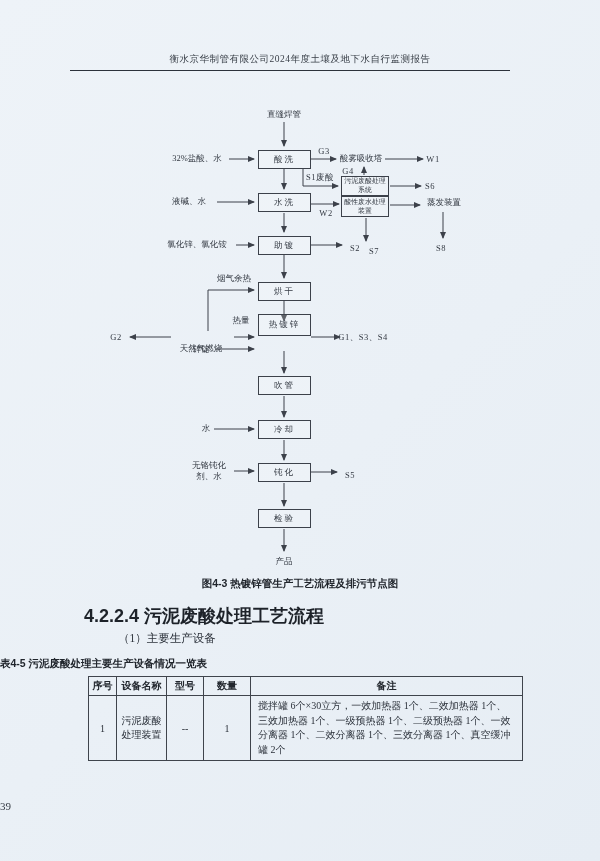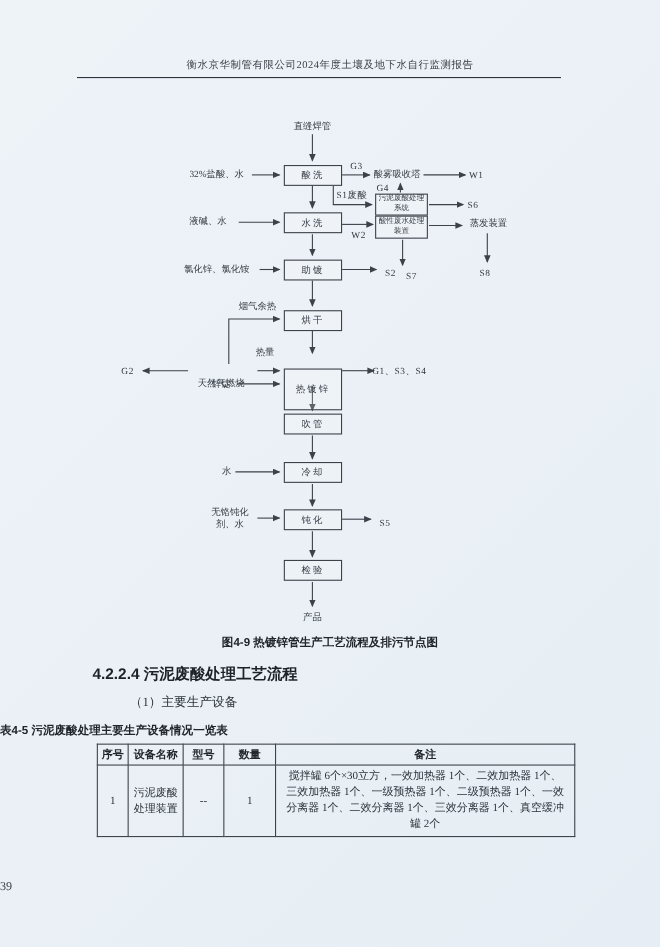--- a/index.html
+++ b/index.html
@@ -47,21 +47,21 @@
     width:44px; text-align:center; font-size:8.5px; line-height:11px;
   }
   
   .fig-caption {
     position:absolute; top:577px; left:0; width:100%; text-align:center;
     font-weight:bold; font-size:10.5px; color:#20252c;
     font-family:"Liberation Sans","DejaVu Sans",sans-serif;
   }
   .sec-heading {
     position:absolute; top:604px; left:84px;
-    font-weight:bold; font-size:14px; color:#1d2229;
+    font-weight:bold; font-size:18px; color:#1d2229;
     font-family:"Liberation Sans","DejaVu Sans",sans-serif;
   }
   .sub-heading {
     position:absolute; top:631px; left:118px;
     font-size:11.5px; color:#2c323b;
   }
   .table-caption {
     position:absolute; top:657px; left:0; width:100%; text-align:left;
     font-weight:bold; font-size:10.5px; color:#20252c;
     font-family:"Liberation Sans","DejaVu Sans",sans-serif;
@@ -75,21 +75,21 @@
   .equip-table th, .equip-table td {
     border:1px solid #3f444c; text-align:center; vertical-align:middle;
     padding:2px 3px; box-sizing:border-box;
   }
   .equip-table th {
     font-weight:bold; height:18px; font-size:10px; color:#22272e;
     font-family:"Liberation Sans","DejaVu Sans",sans-serif;
   }
   .equip-table td { height:58px; }
   .equip-table td.remark {
-    text-align:center; padding:3px 7px; line-height:14.5px; font-size:10px;
+    text-align:left; padding:3px 7px; line-height:14.5px; font-size:10px;
   }
   .col-no{width:28px}.col-name{width:50px}.col-model{width:37px}.col-qty{width:47px}
   .page-num {
     position:absolute; top:800px; left:0; width:100%; text-align:left;
     font-size:11px; color:#3a4049;
   }
 </style>
 </head>
 <body>
 
@@ -137,21 +137,21 @@
         <line x1="311" y1="472" x2="337" y2="472" marker-end="url(#ah)"></line>
         <line x1="284" y1="483" x2="284" y2="506" marker-end="url(#ah)"></line>
         <line x1="284" y1="529" x2="284" y2="551" marker-end="url(#ah)"></line>
       </g>
     </svg>
 
     <div class="pbox" style="top:150px">酸洗</div>
     <div class="pbox" style="top:193px">水洗</div>
     <div class="pbox" style="top:236px">助镀</div>
     <div class="pbox" style="top:282px">烘干</div>
-    <div class="pbox" style="top:335px;height:38px">热镀锌</div>
+    <div class="pbox" style="top:314px;height:22px">热镀锌</div>
     <div class="pbox" style="top:376px">吹管</div>
     <div class="pbox" style="top:420px">冷却</div>
     <div class="pbox" style="top:463px">钝化</div>
     <div class="pbox" style="top:509px">检验</div>
 
     <div class="sbox" style="top:176px;height:20px">污泥废酸处理系统</div>
     <div class="sbox" style="top:196px;height:21px">酸性废水处理装置</div>
 
     <div class="fl" style="left:284px;top:115px">直缝焊管</div>
     <div class="fl" style="left:197px;top:159px">32%盐酸、水</div>
@@ -174,21 +174,21 @@
     <div class="fl code" style="left:430px;top:186px">S6</div>
     <div class="fl code" style="left:326px;top:213px">W2</div>
     <div class="fl code" style="left:355px;top:248px">S2</div>
     <div class="fl code" style="left:374px;top:251px">S7</div>
     <div class="fl code" style="left:441px;top:248px">S8</div>
     <div class="fl code" style="left:116px;top:337px">G2</div>
     <div class="fl code" style="left:363px;top:338px">G1、S3、S4</div>
     <div class="fl code" style="left:350px;top:475px">S5</div>
   </div>
 
-  <div class="fig-caption">图4-9  热镀锌管生产工艺流程及排污节点图</div>
+  <div class="fig-caption">图4-3  热镀锌管生产工艺流程及排污节点图</div>
 
   <div class="sec-heading">4.2.2.4 污泥废酸处理工艺流程</div>
   <div class="sub-heading">（1）主要生产设备</div>
   <div class="table-caption">表4-5  污泥废酸处理主要生产设备情况一览表</div>
 
   <table class="equip-table">
     <colgroup>
       <col class="col-no">
         <col class="col-name">
         <col class="col-model">

